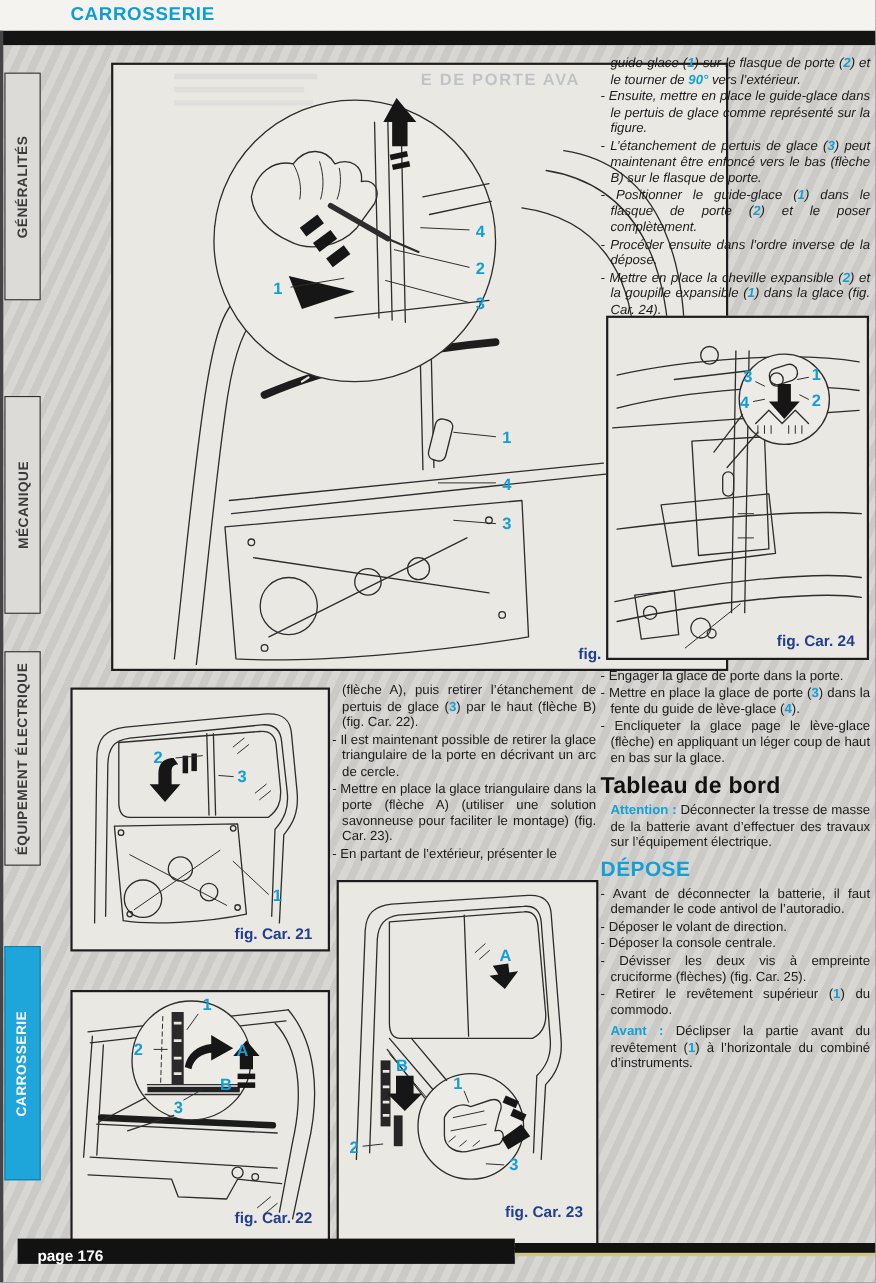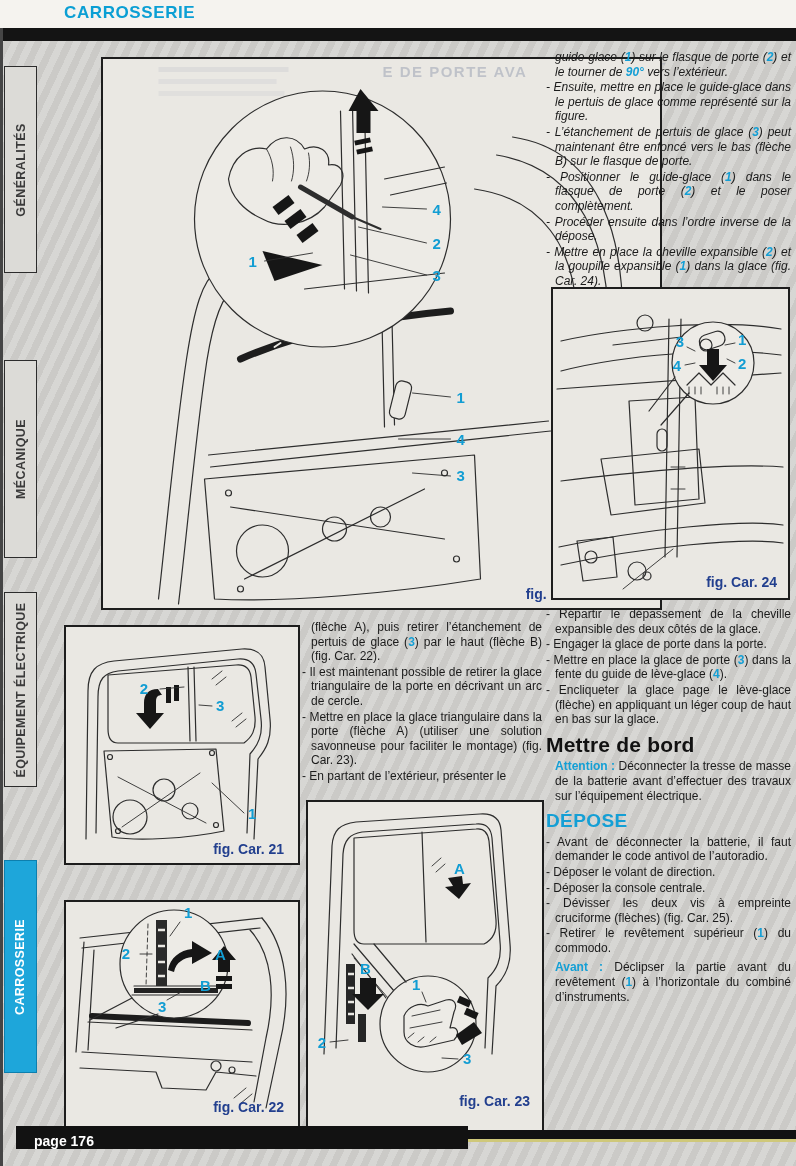--- a/index.html
+++ b/index.html
@@ -331,26 +331,25 @@
 
   <div class="col" id="col-mid">
       <p class="para">(flèche A),  puis retirer l’étanchement de pertuis de glace (<span class="cy">3</span>) par le haut (flèche B) (fig. Car. 22).</p>
       <p class="para hang">- Il est maintenant possible de retirer la glace triangulaire de la porte en décrivant un arc de cercle.</p>
       <p class="para hang">- Mettre en place la glace triangulaire dans la porte (flèche A) (utiliser une solution savonneuse pour faciliter le montage) (fig. Car. 23).</p>
       <p class="para hang">- En partant de l’extérieur, présenter le</p>
     </div>
 
   <div class="col" id="col-right-flow">
     <div>
-        <p class="para hang">- Répartir le dépassement de la cheville expansible des deux côtés de la glace.</p>
         <p class="para hang">- Engager la glace de porte dans la porte.</p>
         <p class="para hang">- Mettre en place la glace de porte (<span class="cy">3</span>) dans la fente du guide de lève-glace (<span class="cy">4</span>).</p>
         <p class="para hang">- Encliqueter la glace page le lève-glace (flèche) en appliquant un léger coup de haut en bas sur la glace.</p>
       </div>
-    <div class="h1">Mettre de bord</div>
+    <div class="h1">Tableau de bord</div>
     <p class="para"><span class="cy">Attention :</span> Déconnecter la tresse de masse de la batterie avant d’effectuer des travaux sur l’équipement électrique.</p>
     <div class="h2">DÉPOSE</div>
     <div>
         <p class="para hang">- Avant de déconnecter la batterie, il faut demander le code antivol de l’autoradio.</p>
         <p class="para hang">- Déposer le volant de direction.</p>
         <p class="para hang">- Déposer la console centrale.</p>
         <p class="para hang">- Dévisser les deux vis à empreinte cruciforme (flèches) (fig. Car. 25).</p>
         <p class="para hang">- Retirer le revêtement supérieur (<span class="cy">1</span>) du commodo.</p>
       </div>
     <p class="para nota"><span class="cy">Avant :</span> Déclipser la partie avant du revêtement (<span class="cy">1</span>) à l’horizontale du combiné d’instruments.</p>

